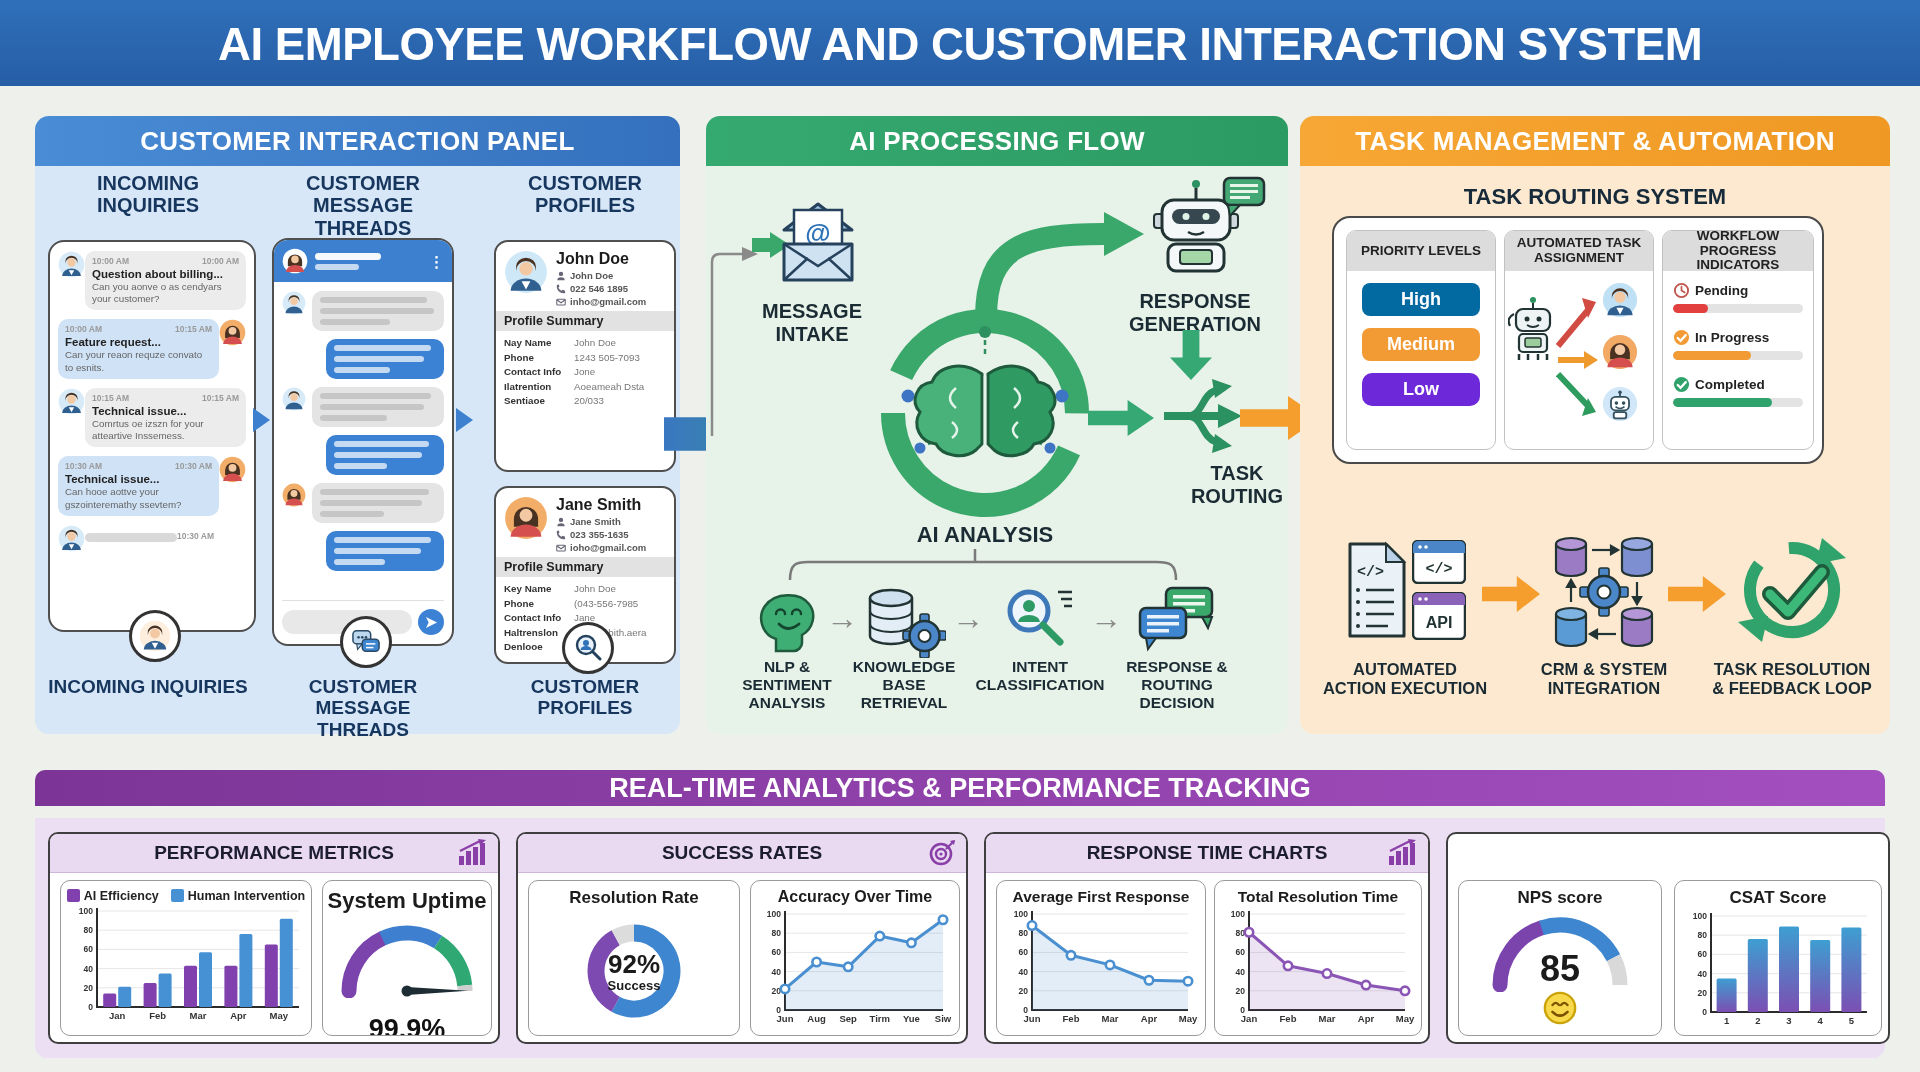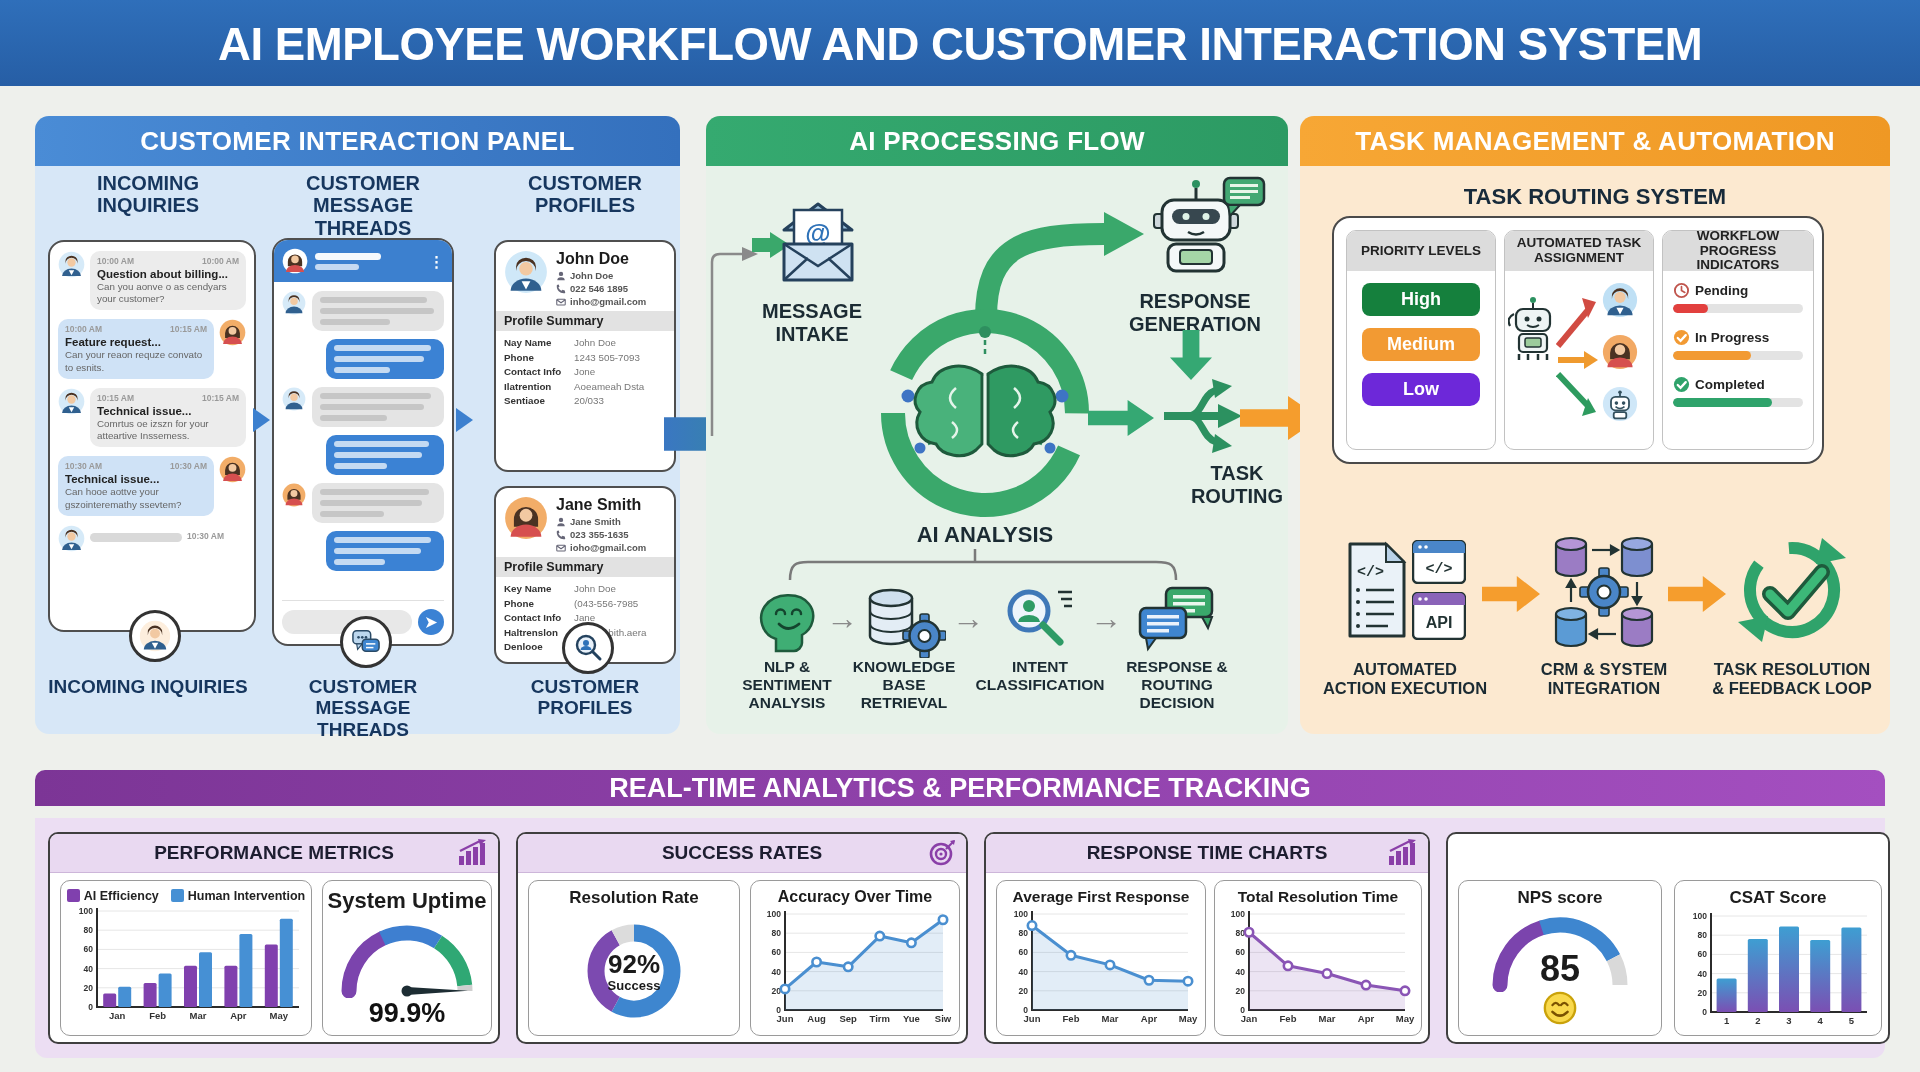--- a/index.html
+++ b/index.html
@@ -18,21 +18,21 @@
   #panel-ai{left:706px;top:116px;width:582px;height:618px;}
   #panel-ai .phead{background:linear-gradient(90deg,#35aa70,#2c9a63);}
   #panel-ai .pbody{background:#e7f2e9;}
   #panel-task{left:1300px;top:116px;width:590px;height:618px;}
   #panel-task .phead{background:linear-gradient(90deg,#f7a735,#ef9824);}
   #panel-task .pbody{background:#fce9d0;}
   .coltitle{position:absolute;top:172px;text-align:center;font-weight:800;color:#16365e;font-size:20px;line-height:1.12;}
   .caption{position:absolute;top:676px;text-align:center;font-weight:800;color:#16365e;font-size:19px;line-height:1.12;}
   
   #inq-card{position:absolute;left:48px;top:240px;width:208px;height:392px;background:#fff;border:2px solid #4f4f4f;border-radius:16px;padding:9px 8px;display:flex;flex-direction:column;gap:9px;overflow:hidden;box-sizing:border-box;}
-  .msg{display:flex;gap:5px;align-items:flex-start;}
+  .msg{display:flex;align-items:flex-start;}
   .av{display:inline-block;}
   .av svg{width:100%;height:100%;display:block;}
   .msg .av{flex:0 0 27px;height:27px;}
   .bub{flex:1;border-radius:10px;padding:5px 7px;}
   .bub.gray{background:#ececec;} .bub.blue{background:#cfe2f6;}
   .times{display:flex;justify-content:space-between;font-size:8.5px;color:#999;font-weight:700;}
   .mtitle{font-size:11.5px;font-weight:800;color:#222;margin-top:2px;}
   .mbody{font-size:9.8px;color:#666;line-height:1.25;margin-top:1px;}
   .pill{height:9px;border-radius:5px;background:#d9d9d9;width:92px;margin-top:8px;}
   
@@ -87,21 +87,21 @@
   .abody{position:absolute;left:35px;top:818px;width:1850px;height:240px;background:#ecdef3;border-radius:0 0 12px 12px;}
   .acard{position:absolute;top:832px;height:212px;background:#fff;border:2px solid #3f3f3f;border-radius:10px;overflow:hidden;box-sizing:border-box;}
   .acard-head{height:38px;background:#e9d9f1;border-bottom:1.5px solid #cdb6da;display:flex;align-items:center;justify-content:center;position:relative;}
   .acard-title{font-size:19px;font-weight:800;color:#1d1d30;}
   .acard-head svg{position:absolute;right:10px;top:5px;}
   .sub{position:absolute;background:#fff;border:1.5px solid #9a9a9a;border-radius:10px;overflow:hidden;box-sizing:border-box;}
   .subtitle{text-align:center;font-weight:800;color:#1c1c1c;margin-top:7px;}
   .legend{display:flex;gap:12px;justify-content:center;align-items:center;margin-top:8px;font-size:12.5px;font-weight:800;color:#222;}
   .sw{width:13px;height:13px;border-radius:2px;display:inline-block;margin-right:4px;vertical-align:-2px;}
   .chart{margin:0 auto;}
-  .gvalue{text-align:center;font-weight:800;font-size:27px;color:#111;margin-top:0px;}
+  .gvalue{text-align:center;font-weight:800;font-size:27px;color:#111;margin-top:16px;}
   .smile-wrap{display:flex;justify-content:center;margin-top:-2px;}
 </style>
 </head>
 <body>
 
 <div id="stage">
 
   <div class="banner">
     <h1>AI EMPLOYEE WORKFLOW AND CUSTOMER INTERACTION SYSTEM</h1>
   </div>
@@ -580,21 +580,21 @@
   <section class="panel" id="panel-task">
     <div class="phead">TASK MANAGEMENT &amp; AUTOMATION</div>
     <div class="pbody"></div>
   </section>
 
   <div class="nodelabel" style="left:1395px;width:400px;top:184px;font-size:22px;color:#172a3a;">TASK ROUTING SYSTEM</div>
   <div class="whitebox"></div>
 
   <div class="subbox" style="left:1346px;width:150px;">
     <div class="sb-head">PRIORITY LEVELS</div>
-    <div class="prio-btn" style="background: #15803d;">High</div>
+    <div class="prio-btn" style="background: #0369a1;">High</div>
     <div class="prio-btn" style="background: rgb(242, 154, 51);">Medium</div>
     <div class="prio-btn" style="background: #6d28d9; border-radius: 10px;">Low</div>
   </div>
 
   <div class="subbox" style="left:1504px;width:150px;">
     <div class="sb-head">AUTOMATED TASK ASSIGNMENT</div>
   </div>
   <svg class="abs" style="left:1508px;top:296px;" width="50" height="66" viewBox="0 0 50 66">
     <circle cx="25" cy="4" r="3" fill="#2c9160"></circle>
       <line x1="25" y1="7" x2="25" y2="13" stroke="#233" stroke-width="2"></line>

